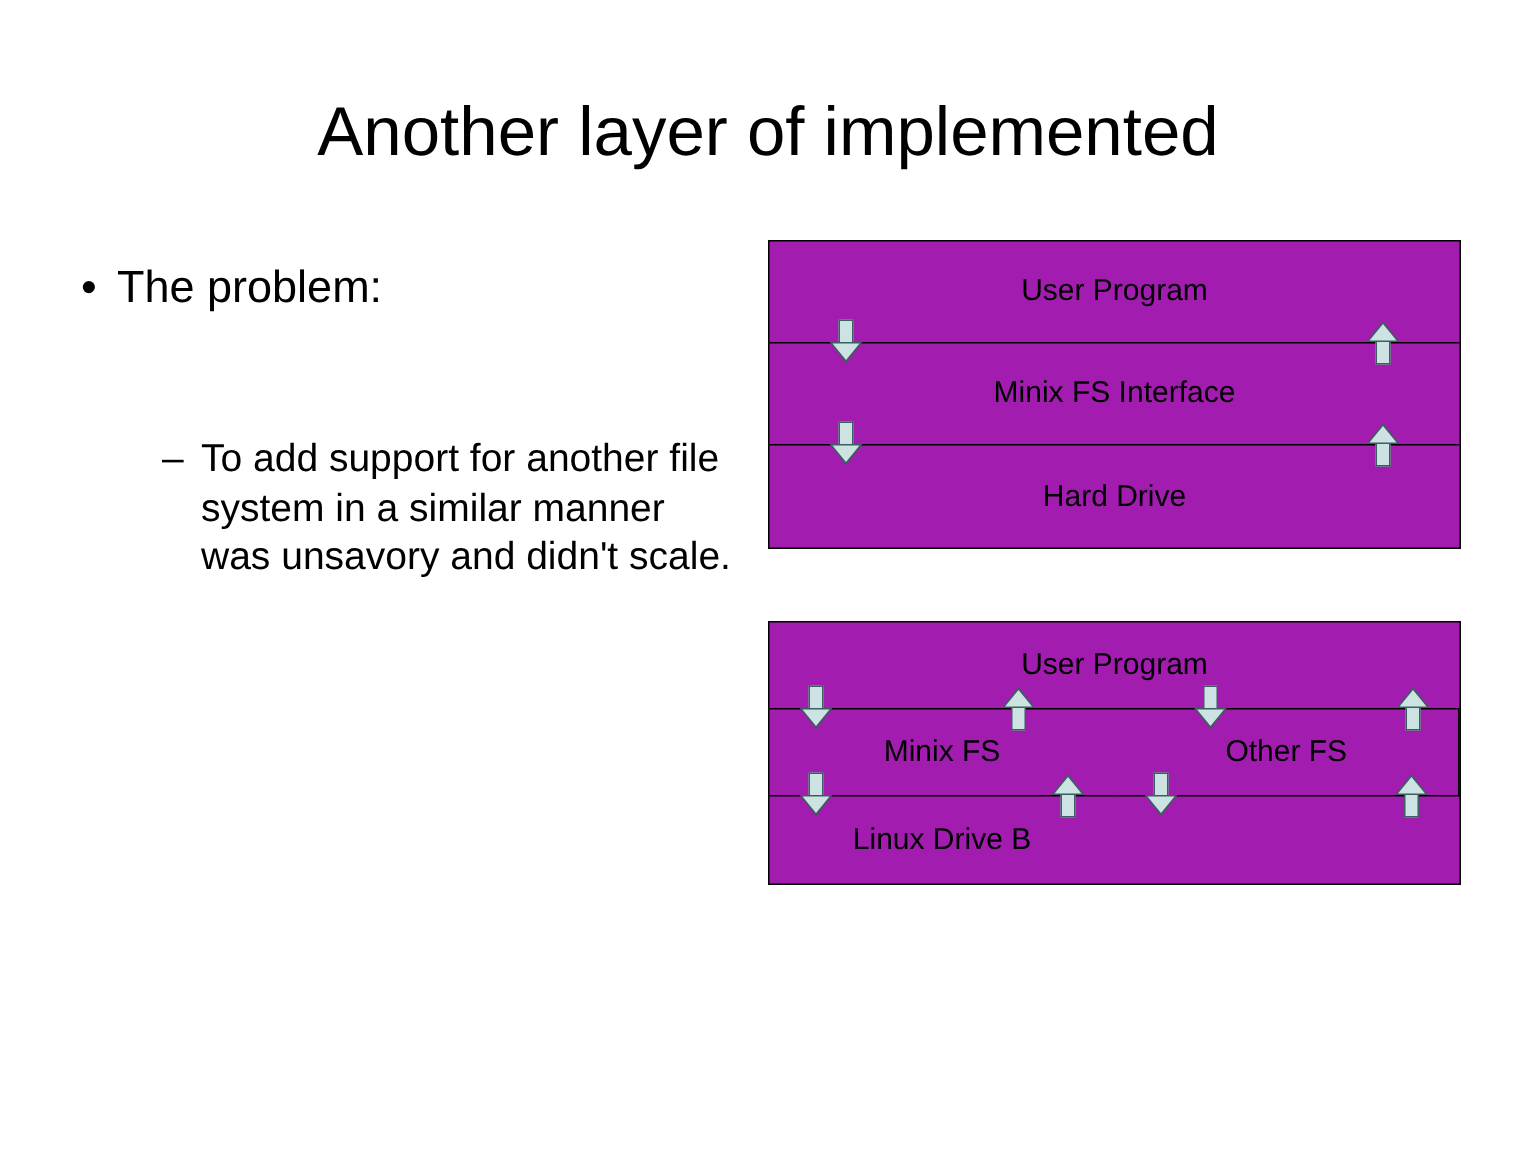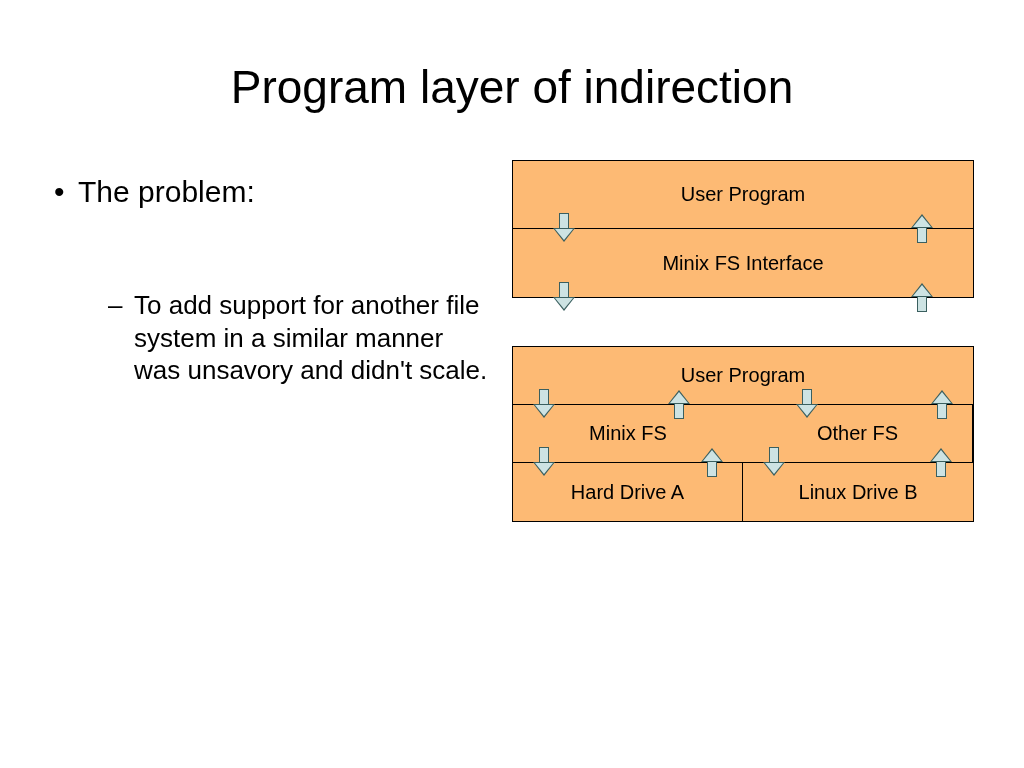--- a/index.html
+++ b/index.html
@@ -8,21 +8,21 @@
   .title { font-size: 46px; text-align: center; padding-top: 60px; font-weight: 400; }
   .content { display: flex; padding: 40px 50px 0 50px; }
   .left { width: 50%; padding-right: 20px; margin-top: 21px; }
   .bullet1 { font-size: 30px; margin-bottom: 10px; padding-left: 28px; position: relative; }
   .bullet1::before { content: "•"; position: absolute; left: 4px; }
   .bullet2 { font-size: 26px; margin: 0 0 26px 58px; padding-left: 26px; position: relative; line-height: 1.25; }
   .bullet2::before { content: "–"; position: absolute; left: 0; }
   .bullet3 { font-size: 22px; margin: 0 0 10px 110px; padding-left: 22px; position: relative; line-height: 1.25; }
   .bullet3::before { content: "•"; position: absolute; left: 0; }
   .right { width: 50%; display: flex; flex-direction: column; gap: 48px; padding-top: 6px; }
-  .diagram { border: 1px solid #000; background: #fdba74; position: relative; }
+  .diagram { border: 1px solid #000; background: #a21caf; position: relative; }
   .row { border-bottom: 1px solid #000; text-align: center; font-size: 20px; display: flex; align-items: center; justify-content: center; position: relative; }
   .row:last-child { border-bottom: none; }
   .split { display: flex; }
   .half { width: 50%; text-align: center; font-size: 20px; display: flex; align-items: center; justify-content: center; position: relative; }
   .half.left-half { border-right: 1px solid #000; }
   
   .arrow { position: absolute; width: 22px; height: 30px; z-index: 2; }
   .arrow .shaft { position: absolute; left: 6px; width: 10px; background: #cde3e3; border: 1px solid #3a5f5f; }
   .arrow.down .shaft { top: 0; height: 16px; border-bottom: none; }
   .arrow.up .shaft { bottom: 0; height: 16px; border-top: none; }
@@ -34,21 +34,21 @@
   .gap1 { height: 70px; }
   .d1 .row { height: 68px; }
   .d2 .row, .d2 .split { height: 58px; }
   .d2 .split .half { border-bottom: 1px solid #000; }
   .d2 .split:last-of-type .half { border-bottom: none; }
 </style>
 </head>
 <body>
 
 <div class="slide">
-  <div class="title">Program layer of indirection</div>
+  <div class="title">Another layer of implemented</div>
 
   <div class="content">
     <div class="left">
       <div class="bullet1">The problem:</div>
       <div class="gap1"></div>
       <div class="bullet2">To add support for another file system in a similar manner was unsavory and didn't scale.</div>
     </div>
 
     <div class="right">
 
@@ -67,20 +67,23 @@
         <div class="row">
           <span>Minix FS Interface</span>
           <div class="arrow down" style="left:40px; bottom:-15px;">
               <div class="shaft"></div>
               <div class="head"></div>
             </div>
           <div class="arrow up" style="right:40px; bottom:-15px;">
               <div class="shaft"></div>
               <div class="head"></div>
             </div>
+        </div>
+        <div class="row">
+          <span>Hard Drive</span>
         </div>
       </div>
 
       <div class="diagram d2">
         <div class="row">
           <span>User Program</span>
           <div class="arrow down" style="left:20px; bottom:-15px;">
               <div class="shaft"></div>
               <div class="head"></div>
             </div>
@@ -115,23 +118,20 @@
                 <div class="shaft"></div>
                 <div class="head"></div>
               </div>
             <div class="arrow up" style="right:20px; bottom:-15px;">
                 <div class="shaft"></div>
                 <div class="head"></div>
               </div>
           </div>
         </div>
         <div class="split">
-          <div class="half left-half">
-            <span>Hard Drive A</span>
-          </div>
           <div class="half">
             <span>Linux Drive B</span>
           </div>
         </div>
       </div>
 
     </div>
   </div>
 </div>
 

